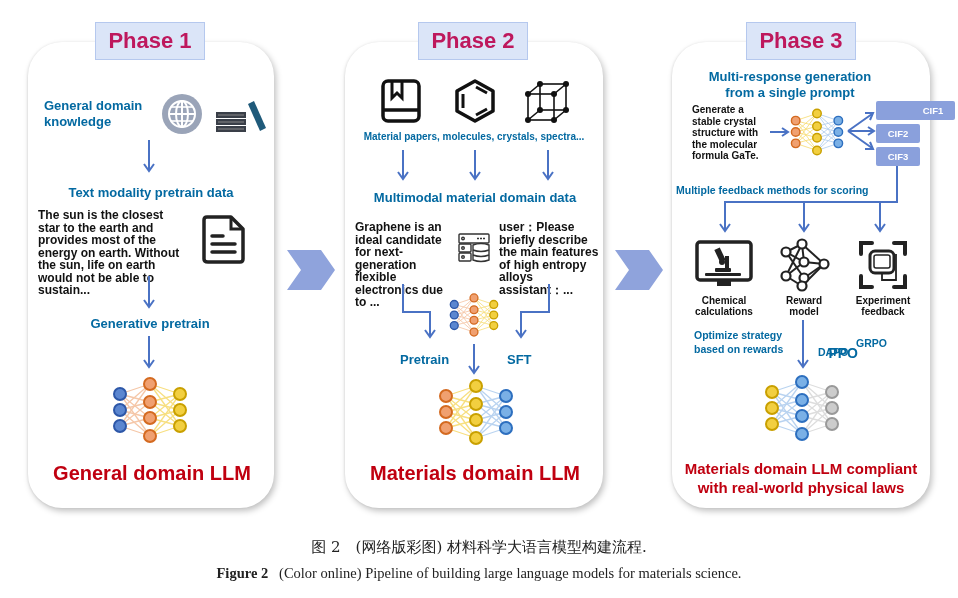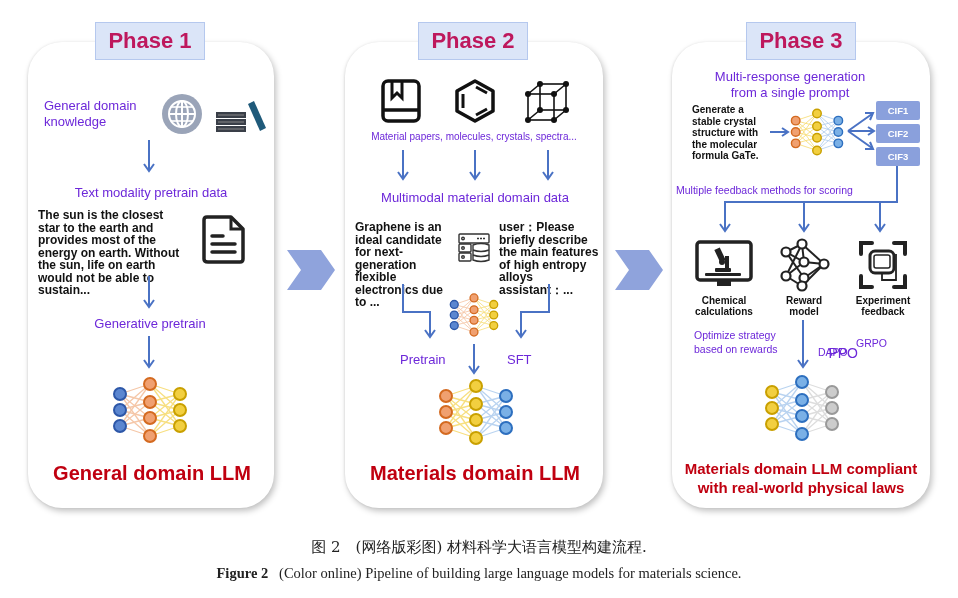--- a/index.html
+++ b/index.html
@@ -1,20 +1,20 @@
 <!DOCTYPE html>
 <html><head>
 <meta charset="utf-8">
 <style>
   html, body { margin:0; padding:0; background:#ffffff; }
   body { width:958px; height:598px; position:relative; overflow:hidden; font-family:"Liberation Sans", sans-serif; }
   .abs { position:absolute; }
   .panel { position:absolute; background:#fff; border-radius:34px; box-shadow: 2px 3px 6px rgba(0,0,0,0.25), -1px 0 2px rgba(0,0,0,0.06); }
   .phase-box { position:absolute; background:#dbe5f8; border:1.5px solid #b5c8ee; color:#be185d; font-weight:bold; font-size:22px; text-align:center; line-height:36px; height:36px; }
-  .gray-title { color:#6d28d9; font-weight:normal; font-size:13px; text-align:center; }
+  .gray-title { color:#0369a1; font-weight:bold; font-size:13px; text-align:center; }
   .body-text { color:#111; font-weight:bold; font-size:12px; line-height:12.5px; }
   .red-title { color:#c00010; font-weight:bold; font-size:20px; text-align:center; }
   .red-title2 { color:#c00010; font-weight:bold; font-size:15px; text-align:center; line-height:19px; }
   .icon-label { color:#111; font-weight:bold; font-size:10px; text-align:center; line-height:11px; }
   .cif { position:absolute; background:#8aa0dc; color:#fff; font-weight:bold; font-size:9.5px; width:44px; height:19px; line-height:19px; text-align:center; border-radius:2px; }
   .caption-cn { font-family:"DejaVu Serif", serif; font-size:15px; color:#222; text-align:center; }
   .caption-en { font-family:"Liberation Serif", serif; font-size:14.5px; color:#222; text-align:center; }
   svg { position:absolute; overflow:visible; }
 </style>
 </head>
@@ -325,21 +325,21 @@
 <svg style="left:846px; top:108px;" width="30" height="46" viewBox="0 0 30 46">
   <g fill="none" stroke="#4a72c4" stroke-width="2">
     <line x1="2" y1="23" x2="26" y2="6"></line>
       <polyline points="19,5 27,5 24,12"></polyline>
     <line x1="2" y1="23" x2="27" y2="23"></line>
       <polyline points="22,19 28,23 22,27"></polyline>
     <line x1="2" y1="23" x2="26" y2="40"></line>
       <polyline points="24,34 27,41 19,41"></polyline>
   </g>
 </svg>
-<div class="cif" style="left:876px; top:101px;">CIF1</div>
+<div class="cif" style="left:876px; top:101px;padding-left:35px;">CIF1</div>
 <div class="cif" style="left:876px; top:124px;">CIF2</div>
 <div class="cif" style="left:876px; top:147px;">CIF3</div>
 
 <div class="abs gray-title" style="left:676px; top:184px; width:200px; font-size:10.5px; text-align:left;">Multiple feedback methods for scoring</div>
 
 <svg style="left:720px; top:166px;" width="180" height="70" viewBox="0 0 180 70">
   <g fill="none" stroke="#4a72c4" stroke-width="2">
     <polyline points="177,0 177,36 5,36 5,64"></polyline>
     <line x1="84" y1="36" x2="84" y2="64"></line>
     <line x1="160" y1="36" x2="160" y2="64"></line>

